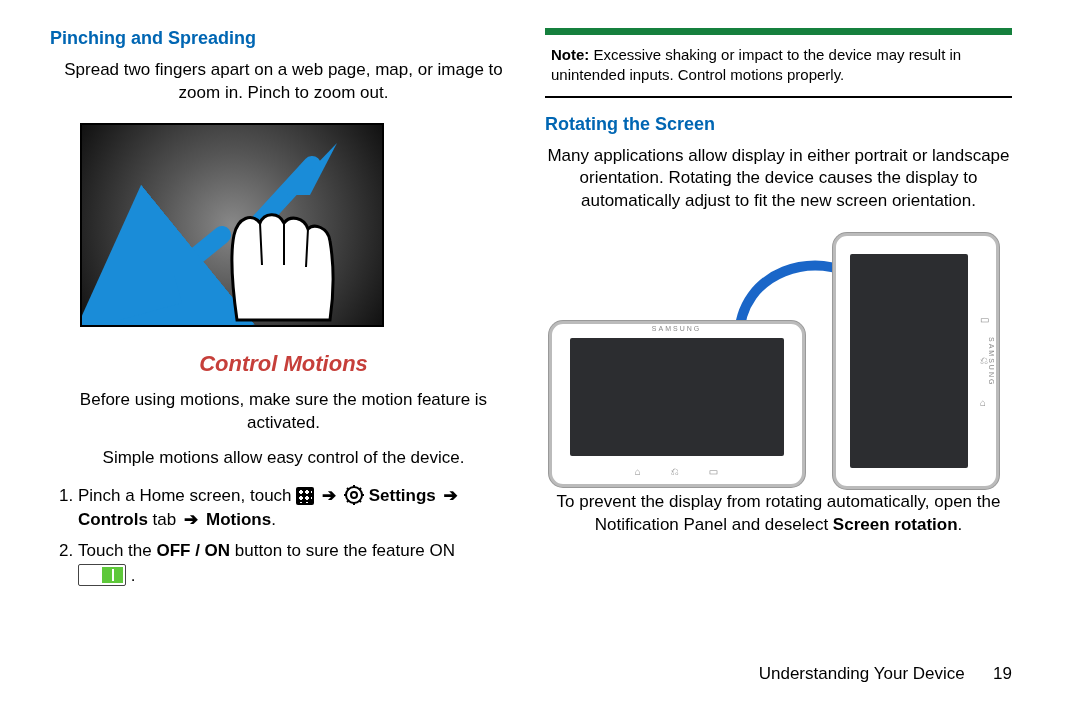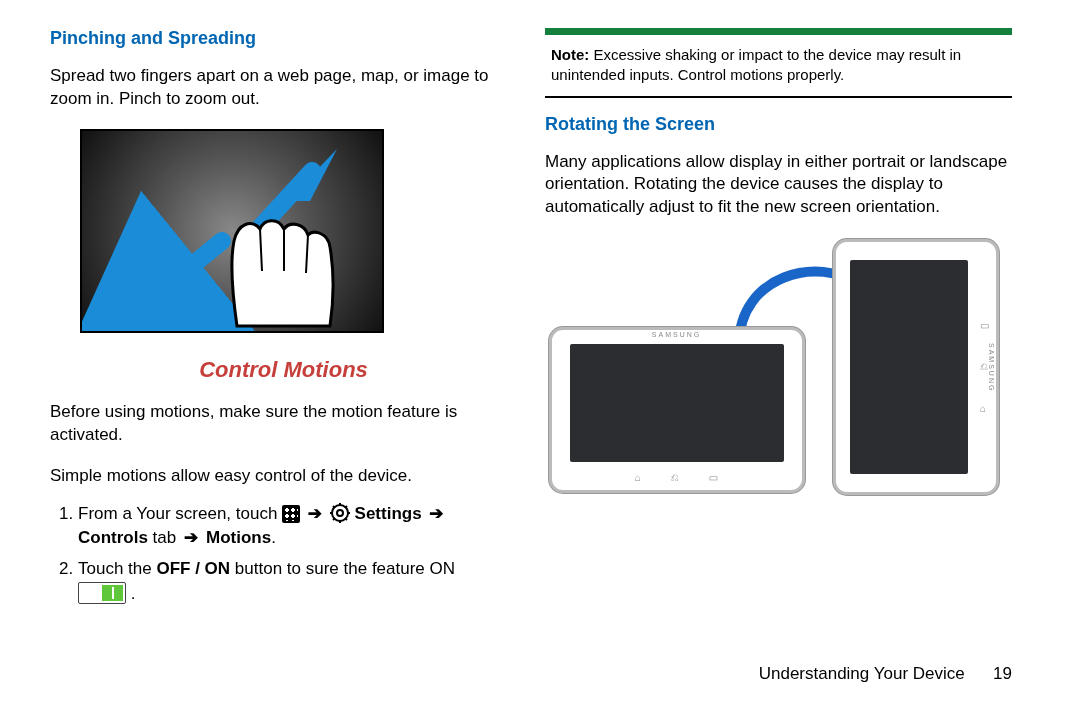--- a/index.html
+++ b/index.html
@@ -36,21 +36,22 @@
     color: #c63f3a;
     font-style: italic;
     font-weight: bold;
     font-size: 22px;
     margin: 16px 0 8px 0;
     text-align: center;
   }
   p {
     font-size: 17px;
     line-height: 1.35;
-    margin: 10px 0 8px 0;
+    margin: 4px 0 8px 0;
+    text-align: center;
   }
   .note-box {
     border-top: 7px solid #15803d;
     border-bottom: 2px solid #000;
     padding: 10px 6px;
     margin: 4px 0 12px 0;
     font-size: 15px;
     line-height: 1.35;
   }
   ol {
@@ -200,21 +201,21 @@
         <path d="M178 98 L180 140 M202 98 L202 140 M226 104 L224 142" stroke="#000" stroke-width="2" fill="none"></path>
       </svg>
     </div>
 
     <div class="h-red">Control Motions</div>
     <p>Before using motions, make sure the motion feature is activated.</p>
     <p>Simple motions allow easy control of the device.</p>
 
     <ol>
       <li>
-        <span>From a Your screen, touch </span>
+        <span>Pinch a Home screen, touch </span>
         <span class="icon-box"></span>
         <span class="arrow-sym">➔</span>
         <span class="icon-gear">
           <svg viewBox="0 0 20 20" width="20" height="20">
               <circle cx="10" cy="10" r="8" fill="none" stroke="#000" stroke-width="2"></circle>
               <circle cx="10" cy="10" r="3" fill="none" stroke="#000" stroke-width="2"></circle>
           <g stroke="#000" stroke-width="2">
                 <line x1="10" y1="0" x2="10" y2="3"></line>
                 <line x1="10" y1="17" x2="10" y2="20"></line>
                 <line x1="0" y1="10" x2="3" y2="10"></line>
@@ -267,20 +268,23 @@
         <div class="logo">SAMSUNG</div>
         <div class="screen"></div>
         <div class="btns">
             <span>▭</span>
             <span>⎌</span>
             <span>⌂</span>
           </div>
       </div>
     </div>
 
+    <p>
+      <span>To prevent the display from rotating automatically, open the Notification Panel and deselect </span><span class="b">Screen rotation</span><span>.</span>
+    </p>
   </div>
 </div>
 
 <div class="footer">
   <span>Understanding Your Device</span>
   &nbsp;&nbsp;&nbsp;&nbsp;
   <span>19</span>
 </div>
 
 </body></html>

